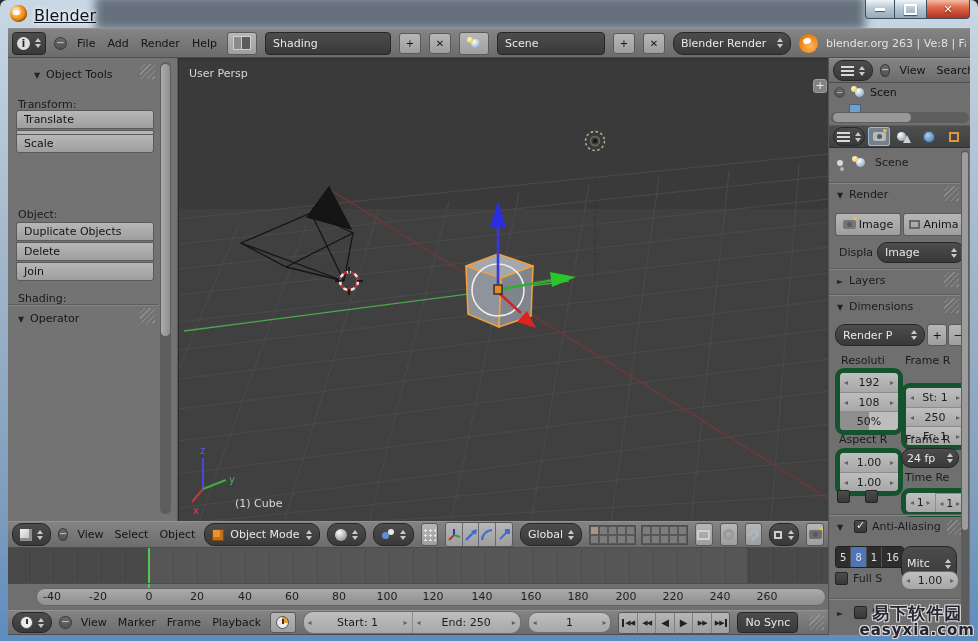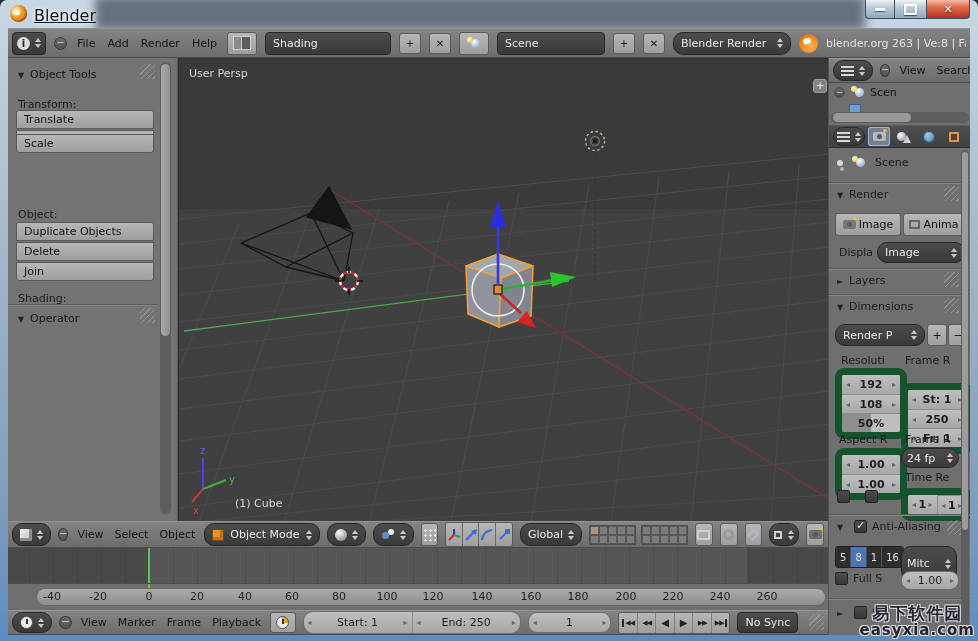--- a/index.html
+++ b/index.html
@@ -80,21 +80,21 @@
   .i-cam{position:relative;width:13px;height:9px;background:#b9b9b9;border-radius:2px;}
   .i-cam::after{content:"";position:absolute;left:4px;top:2px;width:5px;height:5px;border-radius:50%;background:#5a5a5a;}
   .i-cam::before{content:"";position:absolute;right:-1px;top:-3px;width:4px;height:3px;background:#e8c23a;border-radius:50%;}
   .i-ball{position:relative;width:14px;height:12px;}
   .i-ball::before{content:"";position:absolute;left:0;top:1px;width:9px;height:9px;border-radius:50%;background:radial-gradient(circle at 35% 30%,#fff,#9aa8b5 75%);}
   .i-ball::after{content:"";position:absolute;right:0;bottom:0;width:0;height:0;border-left:4px solid transparent;border-right:4px solid transparent;border-bottom:8px solid #cfcfcf;}
   .i-world{width:12px;height:12px;border-radius:50%;background:radial-gradient(circle at 40% 35%,#a8cbe8,#5b89b8 70%,#3c6690);box-shadow:inset 0 0 0 1px #2e5070;}
   .i-ocube{width:10px;height:10px;border:2px solid #e09640;box-sizing:border-box;}
   .prow{position:absolute;display:flex;align-items:center;}
   .i-pin{width:6px;height:6px;border-radius:50%;background:#d8d8d8;box-shadow:2px 6px 0 -1px #b5b5b5;}
-  .fgroup{position:absolute;border:7px solid #14532d;border-radius:9px;overflow:hidden;background:#a8a8a8;font-weight:bold;}
+  .fgroup{position:absolute;border:5px solid #14532d;border-radius:9px;overflow:hidden;background:#a8a8a8;}
   .fgroup .nf{border:none;border-radius:0;height:19px;width:100%;}
   .fgroup .nf + .nf{border-top:1px solid #8d8d8d;}
   .slider{background:linear-gradient(90deg,#8e8e8e 0 50%,#bdbdbd 50%);}
   .pair{display:flex;}
   .pair .nf{flex:1;border:none;border-radius:0;height:19px;}
   .pair .nf + .nf{border-left:1px solid #8d8d8d;}
   .aagrp{position:absolute;display:flex;border:1px solid #202020;border-radius:3px;overflow:hidden;height:20px;}
   .aas{background:#2e2e2e;color:#e0e0e0;font-size:10px;display:flex;align-items:center;justify-content:center;padding:0 4px;border-right:1px solid #4e4e4e;}
   .aas:last-child{border-right:none;}
   .aas.sel{background:#4f74b8;}
@@ -213,21 +213,21 @@
         </div>
       <div class="dd" style="width:118px;height:23px">
           <span>Blender Render</span>
           <span class="ud"></span>
         </div>
       <span class="i-blogo"></span>
       <span id="status">blender.org 263 | Ve:8 | Fa:6 | Ob:1-3</span>
     </div>
 
     <div id="shelf">
-      <div style="position:absolute;left:10px;top:10px;display:flex;align-items:flex-end">
+      <div style="position:absolute;left:26px;top:10px;display:flex;align-items:flex-end">
         <span class="disc"></span>
         <span class="ptitle" style="position:static">Object Tools</span>
       </div>
       <span class="grip" style="right:22px;top:6px"></span>
       <span class="lab" style="top:40px">Transform:</span>
       <div class="btn tsb" style="top:52px;border-radius:3px 3px 0 0">
           <span>Translate</span>
         </div>
       <div class="btn tsb" style="top:72px;border-radius:0">
           <span>Rotate</span>

